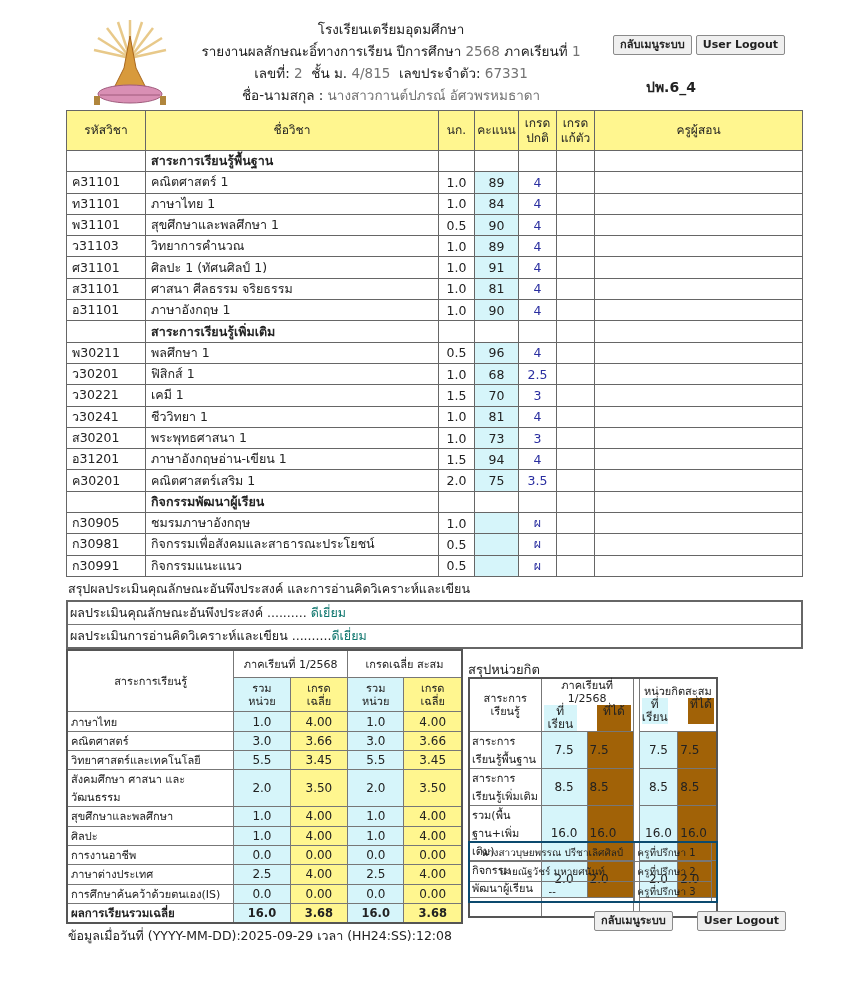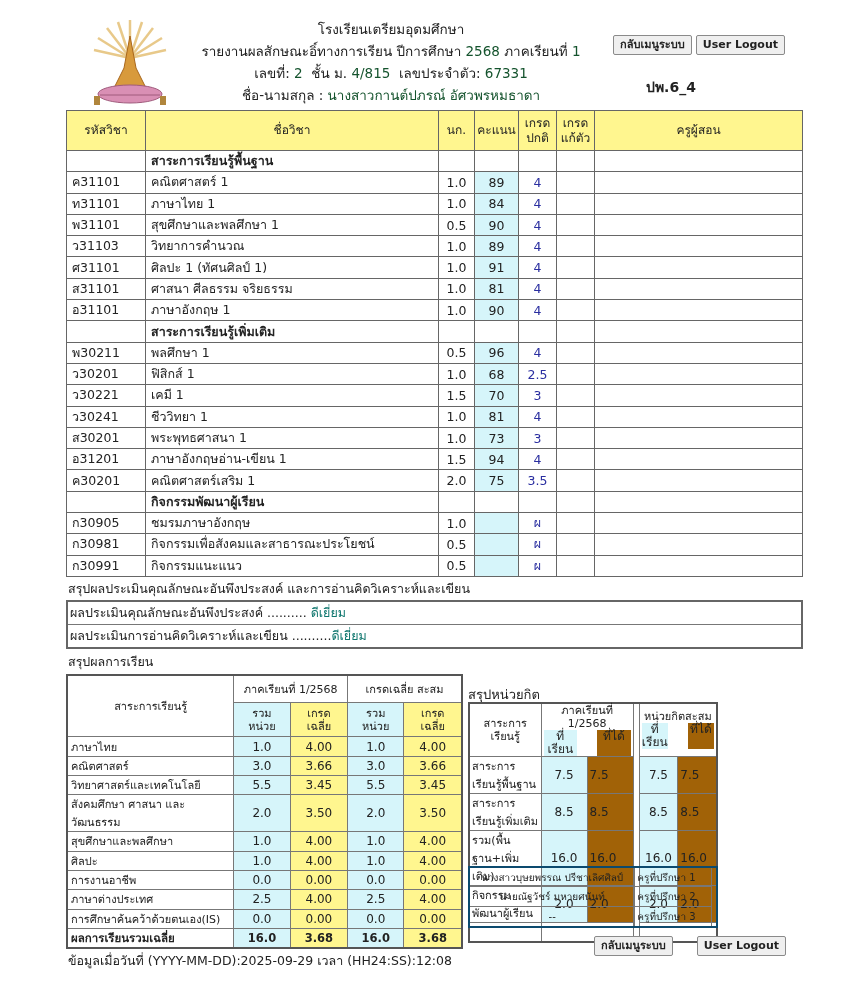--- a/index.html
+++ b/index.html
@@ -1,21 +1,21 @@
 <!DOCTYPE html>
 <html><head>
 <meta charset="utf-8">
 <style>
   * { box-sizing: border-box; }
   body { margin: 0; background: #fff; font-family: "DejaVu Sans", sans-serif; color: #222; width: 868px; height: 994px; position: relative; overflow: hidden; }
   .page { position: absolute; left: 66px; top: 0; width: 737px; }
   .header { position: relative; height: 110px; }
   .logo { position: absolute; left: 24px; top: 18px; width: 80px; height: 90px; }
   .titles { position: absolute; left: 110px; top: 18px; width: 430px; text-align: center; font-size: 13.5px; font-weight: normal; line-height: 22px; }
-  .titles .blue { color: #14532d; }
+  .titles .blue { color: #737373; }
   .btns-top { position: absolute; left: 547px; top: 35px; display: flex; gap: 4px; }
   .btn { font-family: "DejaVu Sans", sans-serif; font-size: 11px; padding: 2px 6px; border: 1px solid #8a8a8a; background: #efefef; border-radius: 2px; color: #222; cursor: pointer; height: 20px; line-height: 14px; font-weight: bold; }
   .formcode { position: absolute; left: 580px; top: 76px; font-weight: bold; font-size: 14px; }
   table { border-collapse: collapse; }
   .main { width: 737px; font-size: 12.5px; }
   .main td, .main th { border: 1px solid #666; padding: 0 5px; height: 21.3px; white-space: nowrap; }
   .main th { background: #fff68f; font-weight: normal; font-size: 12px; height: 40px; line-height: 15px; }
   .main .c-code { width: 79px; }
   .main .c-name { width: 293px; }
   .main .c-cr { width: 36px; text-align: center; }
@@ -301,21 +301,20 @@
     <tbody>
         <tr>
           <td><span>ผลประเมินคุณลักษณะอันพึงประสงค์ ..........</span> <span class="blue">ดีเยี่ยม</span></td>
         </tr>
     <tr>
           <td><span>ผลประเมินการอ่านคิดวิเคราะห์และเขียน ..........</span><span class="blue">ดีเยี่ยม</span></td>
         </tr>
   </tbody>
     </table>
 
-  <div class="sum-title">สรุปผลการเรียน</div>
 
   <div class="bottom">
     <table class="sumL">
       <tbody>
           <tr>
         <td class="hd" rowspan="2">สาระการเรียนรู้</td>
         <td class="hd" colspan="2" style="width:88px;height:28px">ภาคเรียนที่ 1/2568</td>
         <td class="hd" colspan="2" style="width:88px">เกรดเฉลี่ย สะสม</td>
       </tr>
       <tr>

